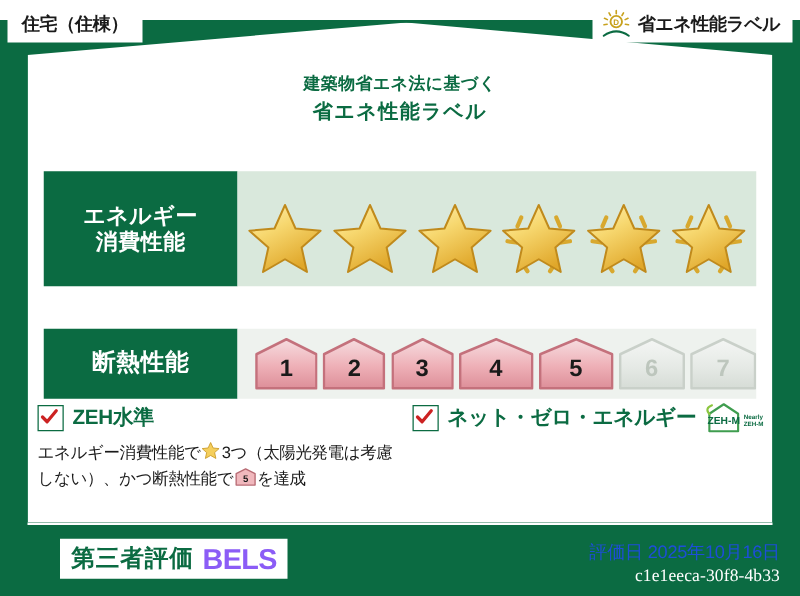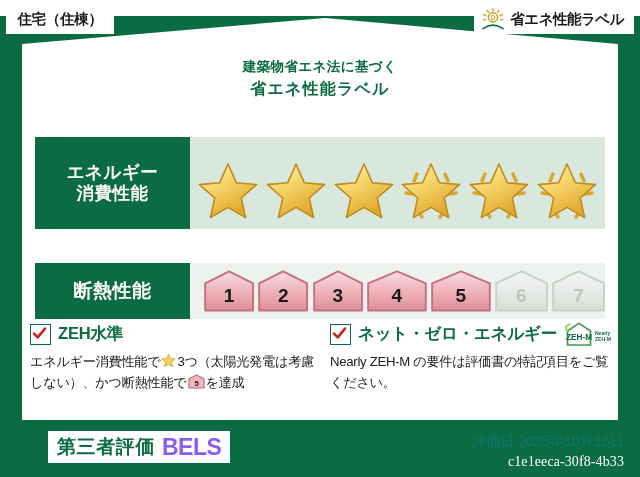--- a/index.html
+++ b/index.html
@@ -90,21 +90,21 @@
   
   .divider{position:absolute;left:22px;top:418px;width:596px;height:2px;background:#ffffff;}
   .footer{position:absolute;left:0;right:0;top:420px;height:57px;}
   .bels-box{position:absolute;left:8px;top:11px;height:32px;background:#ffffff;
      display:flex;align-items:center;padding:0 9px;gap:7px;margin-left:40px;}
   .bels-jp{font-size:19px;font-weight:700;color:#0b6b42;letter-spacing:0.6px;}
   .bels-en{font-size:23px;font-weight:700;color:#8b5cf6;letter-spacing:-0.5px;
      font-family:"Liberation Sans","DejaVu Sans",sans-serif;}
   .bldg-name{position:absolute;left:218px;top:19px;font-size:13.5px;color:#ffffff;
      letter-spacing:-0.3px;}
-  .eval-date{position:absolute;right:16px;top:12px;font-size:14.5px;color:#0f766e;
+  .eval-date{position:absolute;right:16px;top:12px;font-size:14.5px;color:#1d4ed8;
      letter-spacing:-0.2px;text-align:center;}
   .eval-id{position:absolute;right:16px;top:34px;font-size:14px;color:#ffffff;
      letter-spacing:0.1px;text-align:right;
      font-family:"Liberation Serif","DejaVu Serif",serif;}
 </style>
 </head>
 <body>
 
 <div id="label-root">
 
@@ -373,21 +373,20 @@
       </span>
       <span class="ach-title">ネット・ゼロ・エネルギー</span>
       <svg class="zehm-logo" viewBox="0 0 56 26">
         <path d="M3.5 24 L3.5 10 L15 2.4 L26.5 10 L26.5 24 Z" fill="#ffffff" stroke="#3f9d4f" stroke-width="1.7" stroke-linejoin="round"></path>
         <path d="M3.6 10.2 Q-0.6 5.6 5.6 3.2" fill="none" stroke="#8cc63f" stroke-width="1.7" stroke-linecap="round"></path>
         <text x="15" y="18.6" font-size="8.2" font-weight="bold" fill="#0b6b42" text-anchor="middle" font-family="Liberation Sans, sans-serif">ZEH-M</text>
         <text x="31" y="14.2" font-size="5" font-weight="bold" fill="#0b6b42" font-family="Liberation Sans, sans-serif">Nearly</text>
         <text x="31" y="19.6" font-size="5" font-weight="bold" fill="#0b6b42" font-family="Liberation Sans, sans-serif">ZEH-M</text>
       </svg>
     </div>
-    <div class="ach-desc">Nearly ZEH-M の要件は評価書の特記項目をご覧ください。</div>
   </div>
 
   <div class="divider"></div>
   <div class="footer">
     <div class="bels-box">
       <span class="bels-jp">第三者評価</span>
       <span class="bels-en">BELS</span>
     </div>
     <div class="eval-date">
       <span>評価日</span>

